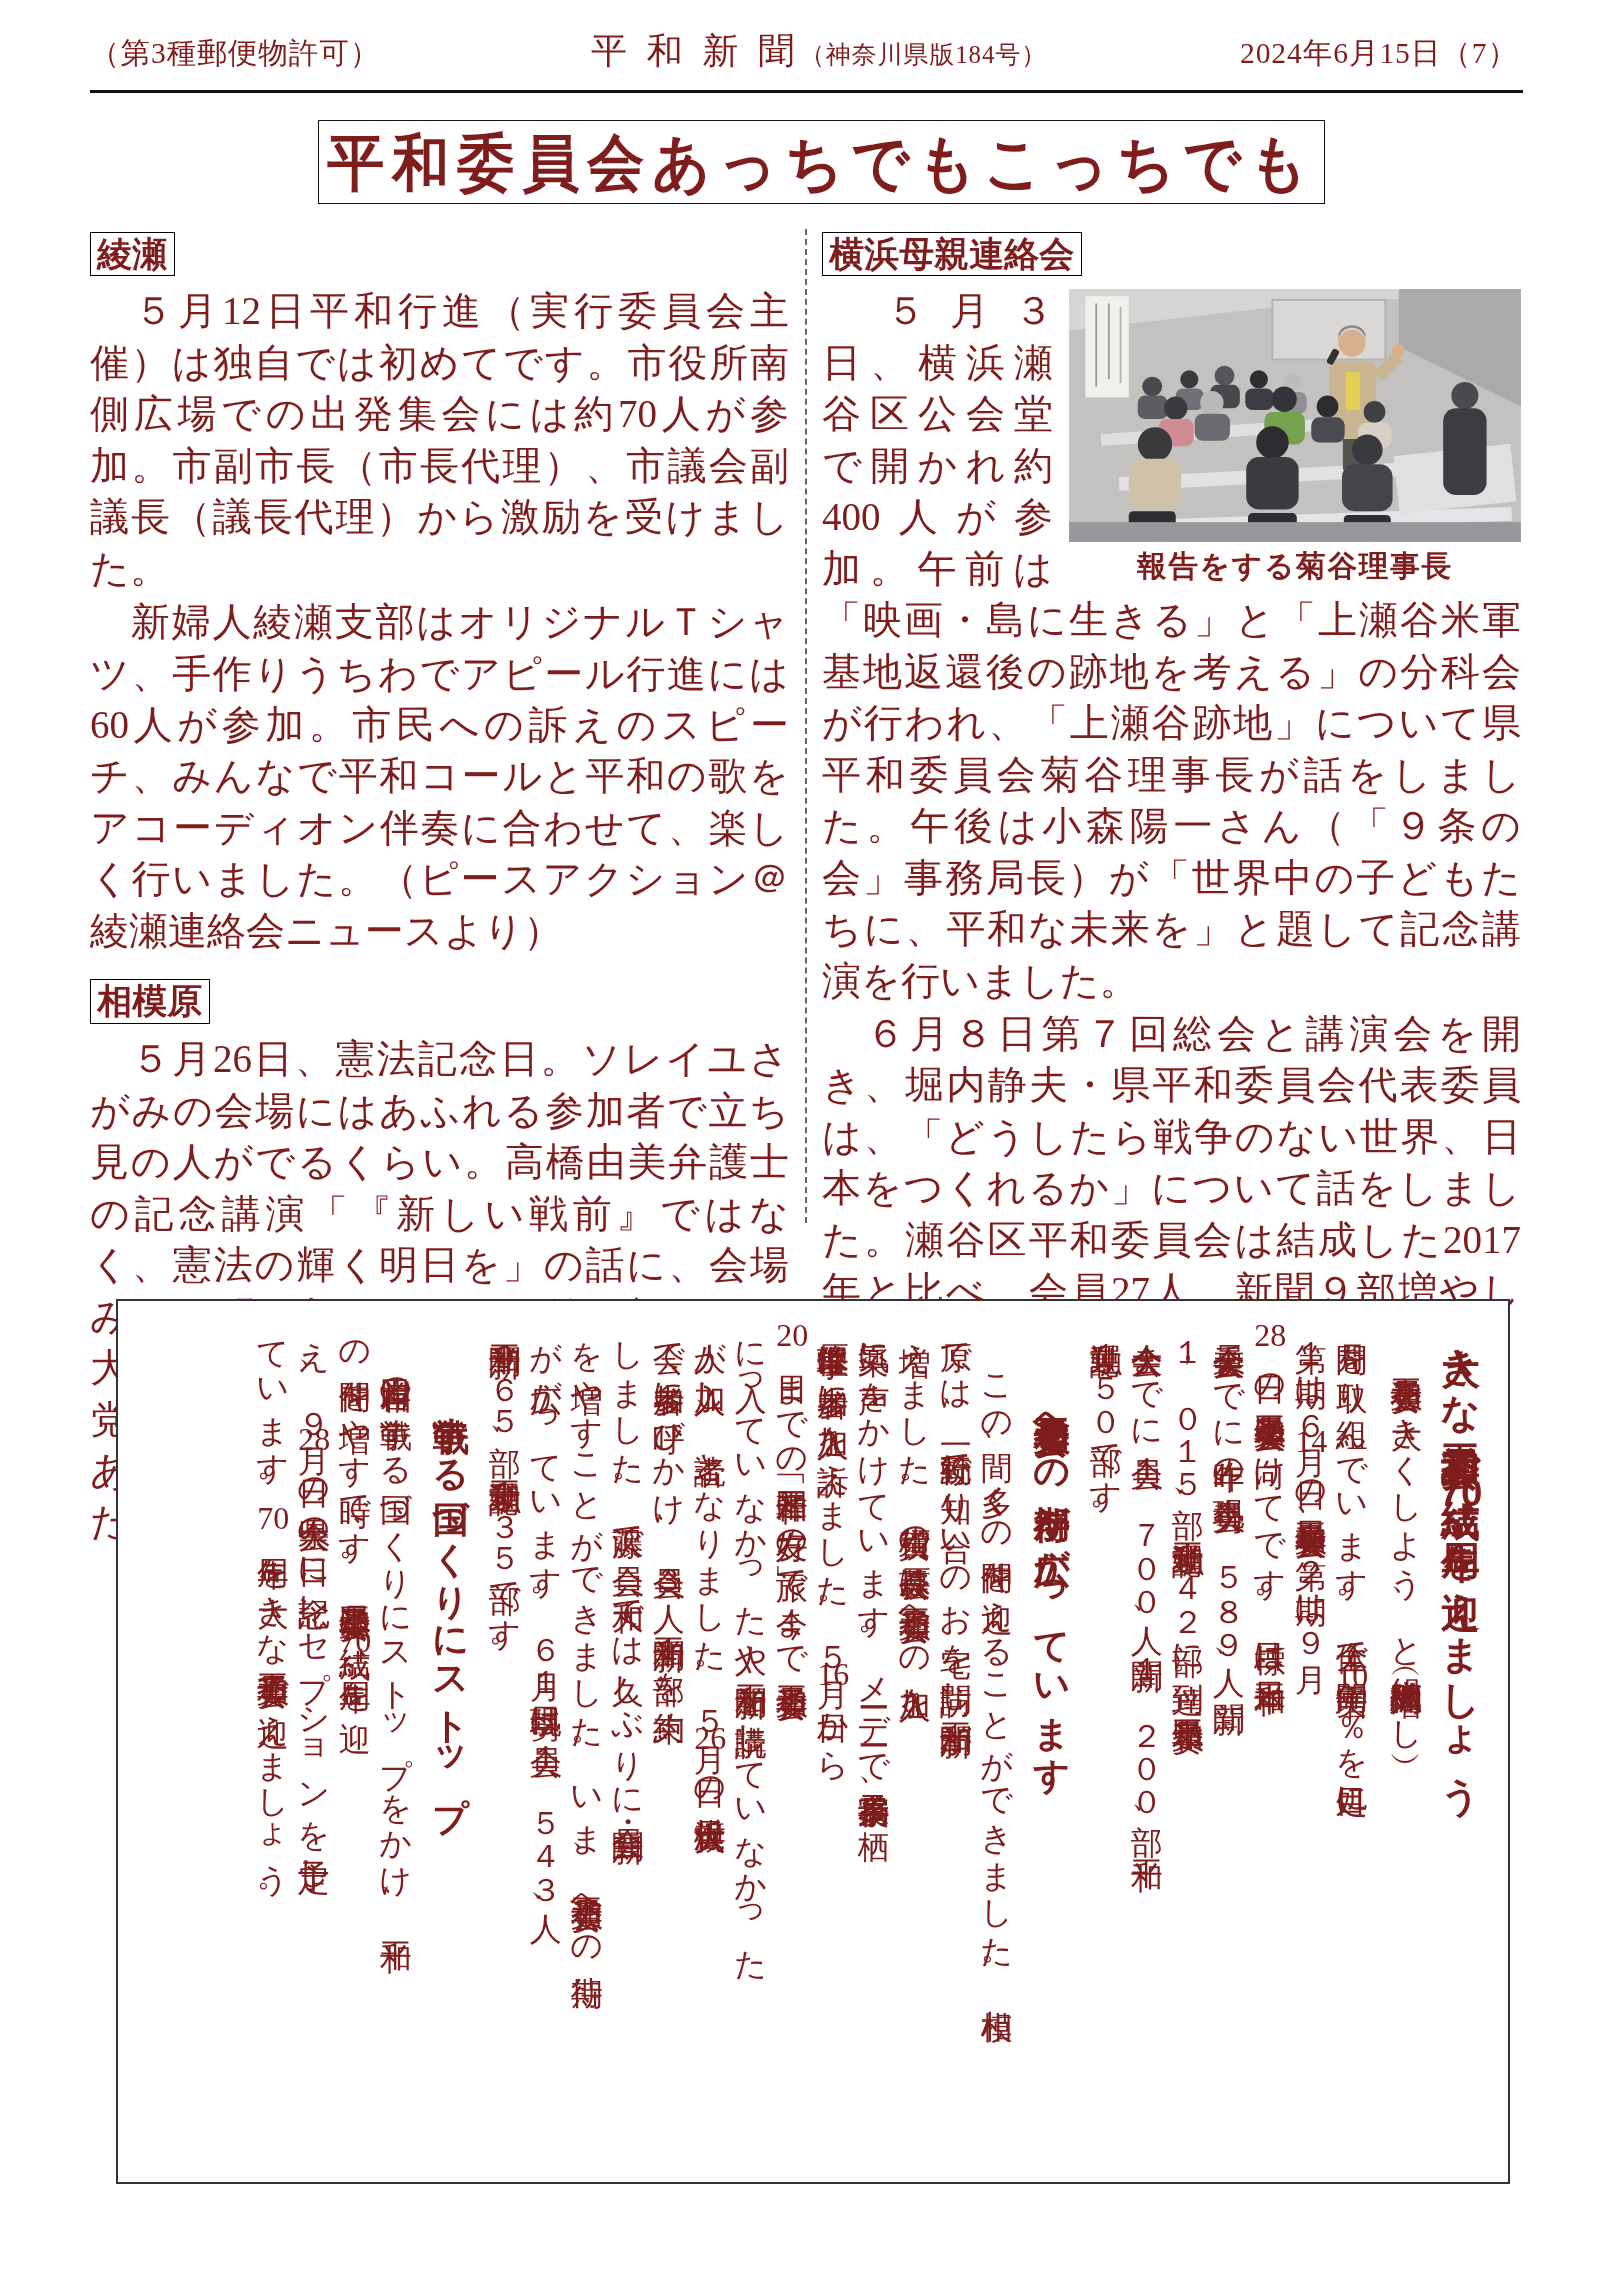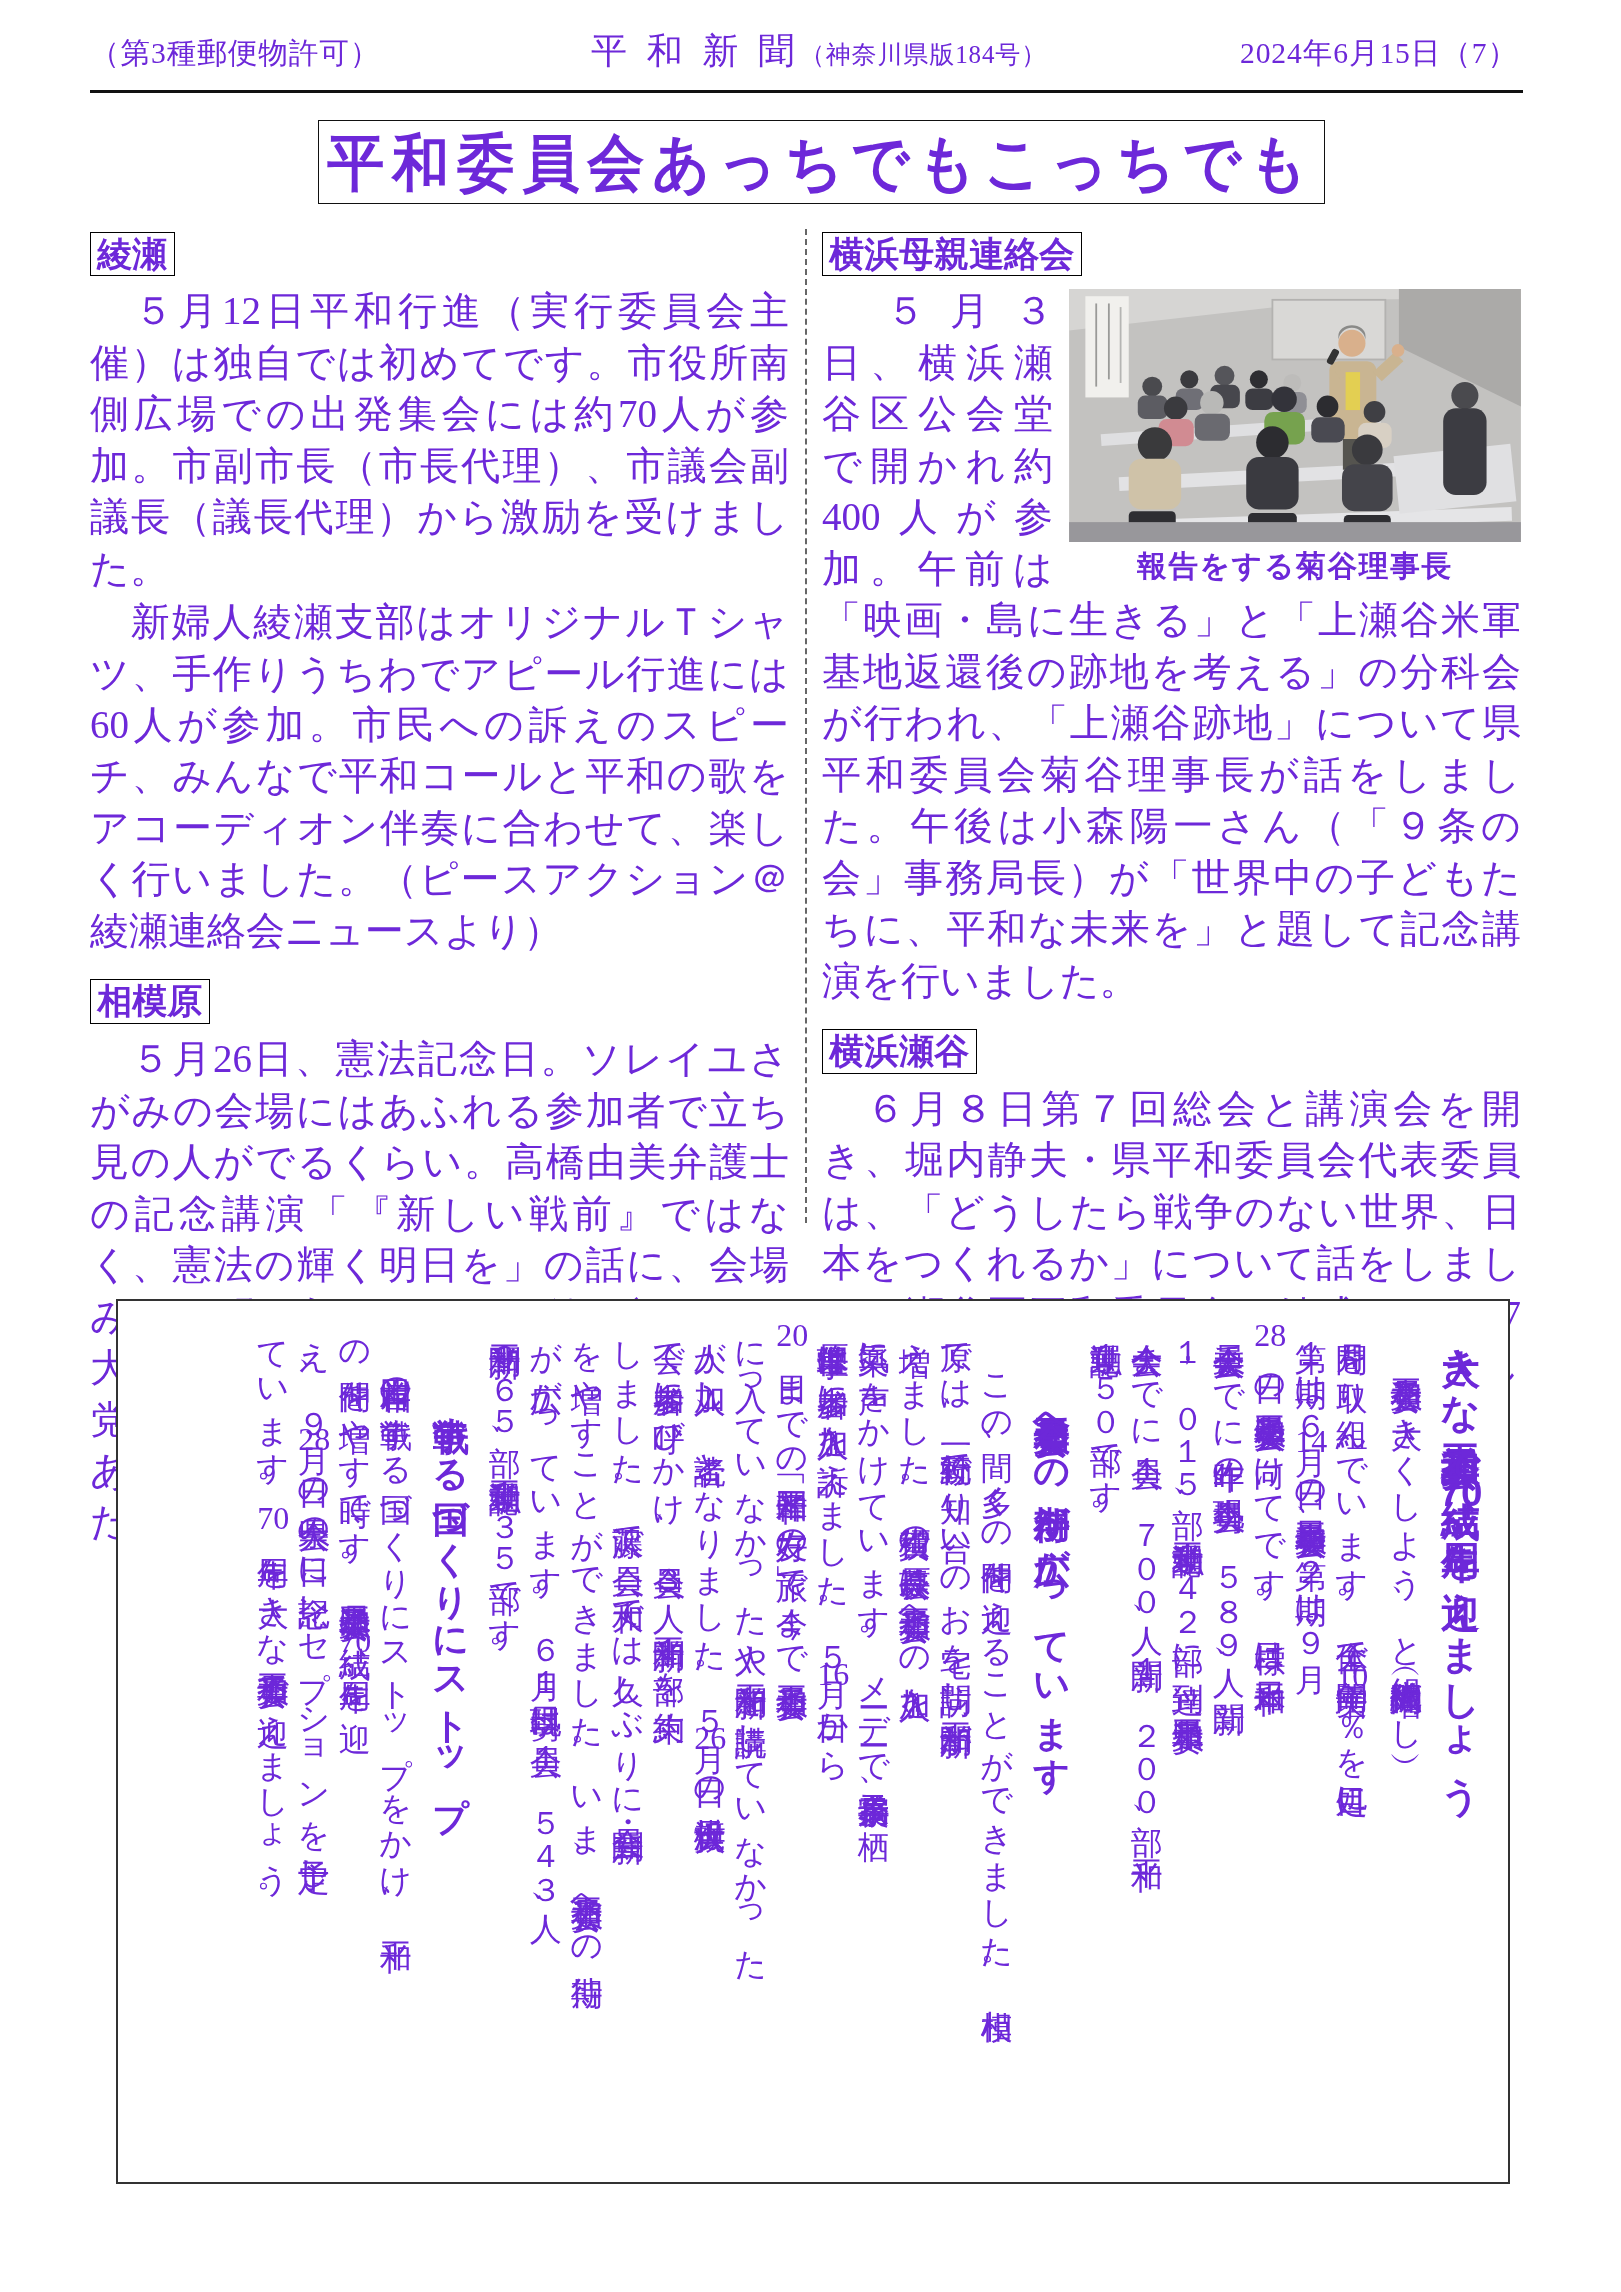--- a/index.html
+++ b/index.html
@@ -1,19 +1,19 @@
 <!DOCTYPE html>
 <html lang="ja" style="font-size:14.3px"><head>
 <meta charset="utf-8">
 <style>
   * { margin:0; padding:0; box-sizing:border-box; }
   html,body { background:#e8e8e8; }
   .page {
     position:relative; width:1621px; height:2293px; background:#ffffff;
-    margin:0 auto; overflow:hidden; color:#6d28d9;
+    margin:0 auto; overflow:hidden; color:#7f1d1d;
     font-family:"Liberation Serif","DejaVu Serif",serif;
   }
   
   .masthead {
     position:absolute; top:27px; left:90px; right:103px;
     display:flex; align-items:baseline; justify-content:space-between;
     font-size:29.6px; letter-spacing:0.9px;
   }
   .masthead .center { text-align:center; white-space:nowrap; }
   .paper-name { font-size:36px; letter-spacing:5.4px;margin-left:18px; }
@@ -191,23 +191,20 @@
           <rect x="66" y="246" width="52" height="26" rx="5" fill="#2e2e32"></rect>
           <rect x="198" y="248" width="54" height="26" rx="5" fill="#2e2e32"></rect>
           <rect x="304" y="250" width="52" height="24" rx="5" fill="#2e2e32"></rect>
           <rect x="0" y="258" width="500" height="22" fill="#98979b"></rect>
         </svg>
         <div class="photo-caption">報告をする菊谷理事長</div>
       </div>
 
       <p>　５月３日、横浜瀬谷区公会堂で開かれ約400人が参加。午前は「映画・島に生きる」と「上瀬谷米軍基地返還後の跡地を考える」の分科会が行われ、「上瀬谷跡地」について県平和委員会菊谷理事長が話をしました。午後は小森陽一さん（「９条の会」事務局長）が「世界中の子どもたちに、平和な未来を」と題して記念講演を行いました。</p>
 
-      <div class="sec-head-wrap mt">
-        <span class="sec-head">横浜瀬谷</span>
-      </div>
       <p>　６月８日第７回総会と講演会を開き、堀内静夫・県平和委員会代表委員は、「どうしたら戦争のない世界、日本をつくれるか」について話をしました。瀬谷区平和委員会は結成した2017年と比べ、会員27人、新聞９部増やしています。</p>
     </div>
   </div>
 
   <div class="bottom-box">
     <div class="vert-article">
         <div class="vcol headline">大きな平和委員会で結成<span class="tcy">70</span>周年を迎えましょう</div>
         <div class="vcol lede">平和委員会を大きくしよう、と組織拡大（仲間増やし）</div>
         <div class="vcol body">月間を取り組んでいます。全体で年間実増<span class="tcy">10</span>％を目処に</div>
         <div class="vcol body">第１期は６月<span class="tcy">14</span>日の日本平和委員会大会、第２期は９月</div>

